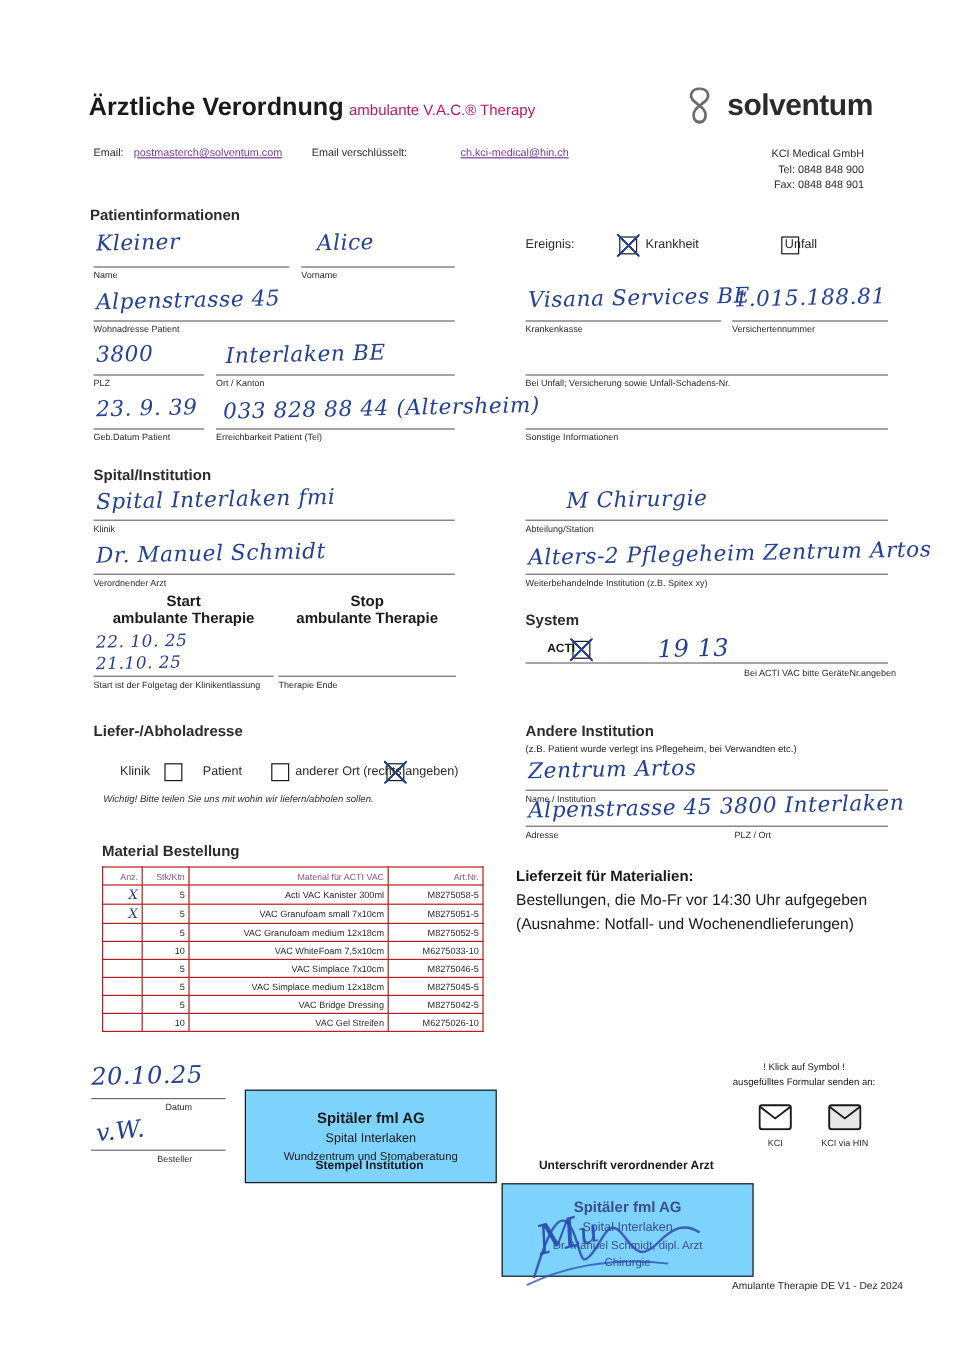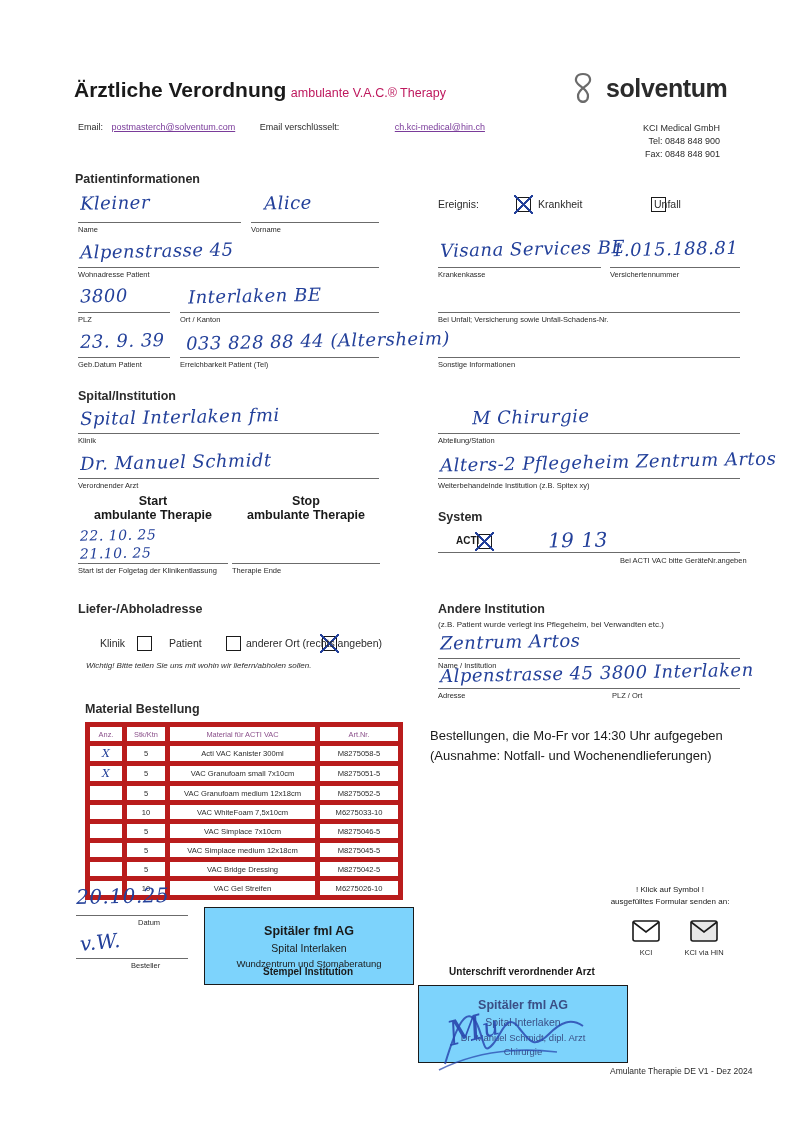--- a/index.html
+++ b/index.html
@@ -58,23 +58,23 @@
   .addr { font-size:9px; color:#2b2b2b; text-align:right; line-height:1.45; }
 
   
   table.mat {
     border-collapse:collapse;
     font-size:7.6px;
     color:#2b2b2b;
     width:318px;
   }
   table.mat th, table.mat td {
-    border:5px solid #b91c1c;
+    border:1px solid #b91c1c;
     padding:1px 3px;
-    text-align:center;
+    text-align:right;
     height:12px;
     font-weight:normal;
     margin-left:48px;
   }
   table.mat thead th { color:#8a4f8a; font-size:7.4px; }
   .c-anz { width:26px; text-align:center; }
   .c-stk { width:32px; text-align:center; }
   .c-art { width:72px; }
   .xmark {
     color:#23409a; font-family:"DejaVu Serif", serif; font-weight:bold;
@@ -125,21 +125,21 @@
   
   <div class="abs" style="left:74px; top:78px;">
     <span id="title-main">Ärztliche Verordnung</span>
     <span id="title-sub">ambulante V.A.C.® Therapy</span>
   </div>
 
   <div class="abs email-row" style="left:78px; top:122px;">
     <span>Email:</span>
     <span class="email-link" style="margin-left:6px;">postmasterch@solventum.com</span>
     <span style="margin-left:22px;">Email verschlüsselt:</span>
-    <span class="email-link" style="margin-left:15px;padding-left:38px;">ch.kci-medical@hin.ch</span>
+    <span class="email-link" style="margin-left:4px;padding-left:38px;">ch.kci-medical@hin.ch</span>
   </div>
 
   
   <div class="abs" style="left:566px; top:70px; width:160px; height:36px;">
     <svg width="34" height="36" viewBox="0 0 34 36" style="position:absolute;left:0;top:0;">
       <path d="M17 4 C10 4 8 10 12 14 C16 18 22 20 22 26 C22 31 18 33 14 31" fill="none" stroke="#6b6b6b" stroke-width="2.2"></path>
       <path d="M17 4 C24 4 26 10 22 14 C18 18 12 20 12 26 C12 31 16 33 20 31" fill="none" stroke="#6b6b6b" stroke-width="2.2"></path>
     </svg>
   </div>
   <div class="abs brandtext" style="left:606px; top:74px;">solventum</div>
@@ -340,20 +340,21 @@
           <td class="c-stk">10</td>
           <td>VAC Gel Streifen</td>
           <td class="c-art">M6275026-10</td>
         </tr>
       </tbody>
     </table>
   </div>
 
   
   <div class="abs" style="left:430px; top:723px; width:320px;">
+    <div class="liefer-h">Lieferzeit für Materialien:</div>
     <div class="liefer-b" style="margin-top:3px;">Bestellungen, die Mo-Fr vor 14:30 Uhr aufgegeben</div>
     <div class="liefer-b">(Ausnahme: Notfall- und Wochenendlieferungen)</div>
   </div>
 
   
   <div class="abs hand" style="left:76px; top:884px; font-size:20px;">20.10.25</div>
   <div class="abs rule" style="left:76px; top:915px; width:112px;"></div>
   <div class="abs caption" style="left:138px; top:918px;">Datum</div>
 
   <div class="abs hand" style="left:80px; top:930px; font-size:20px; transform:rotate(-6deg);">v.W.</div>

